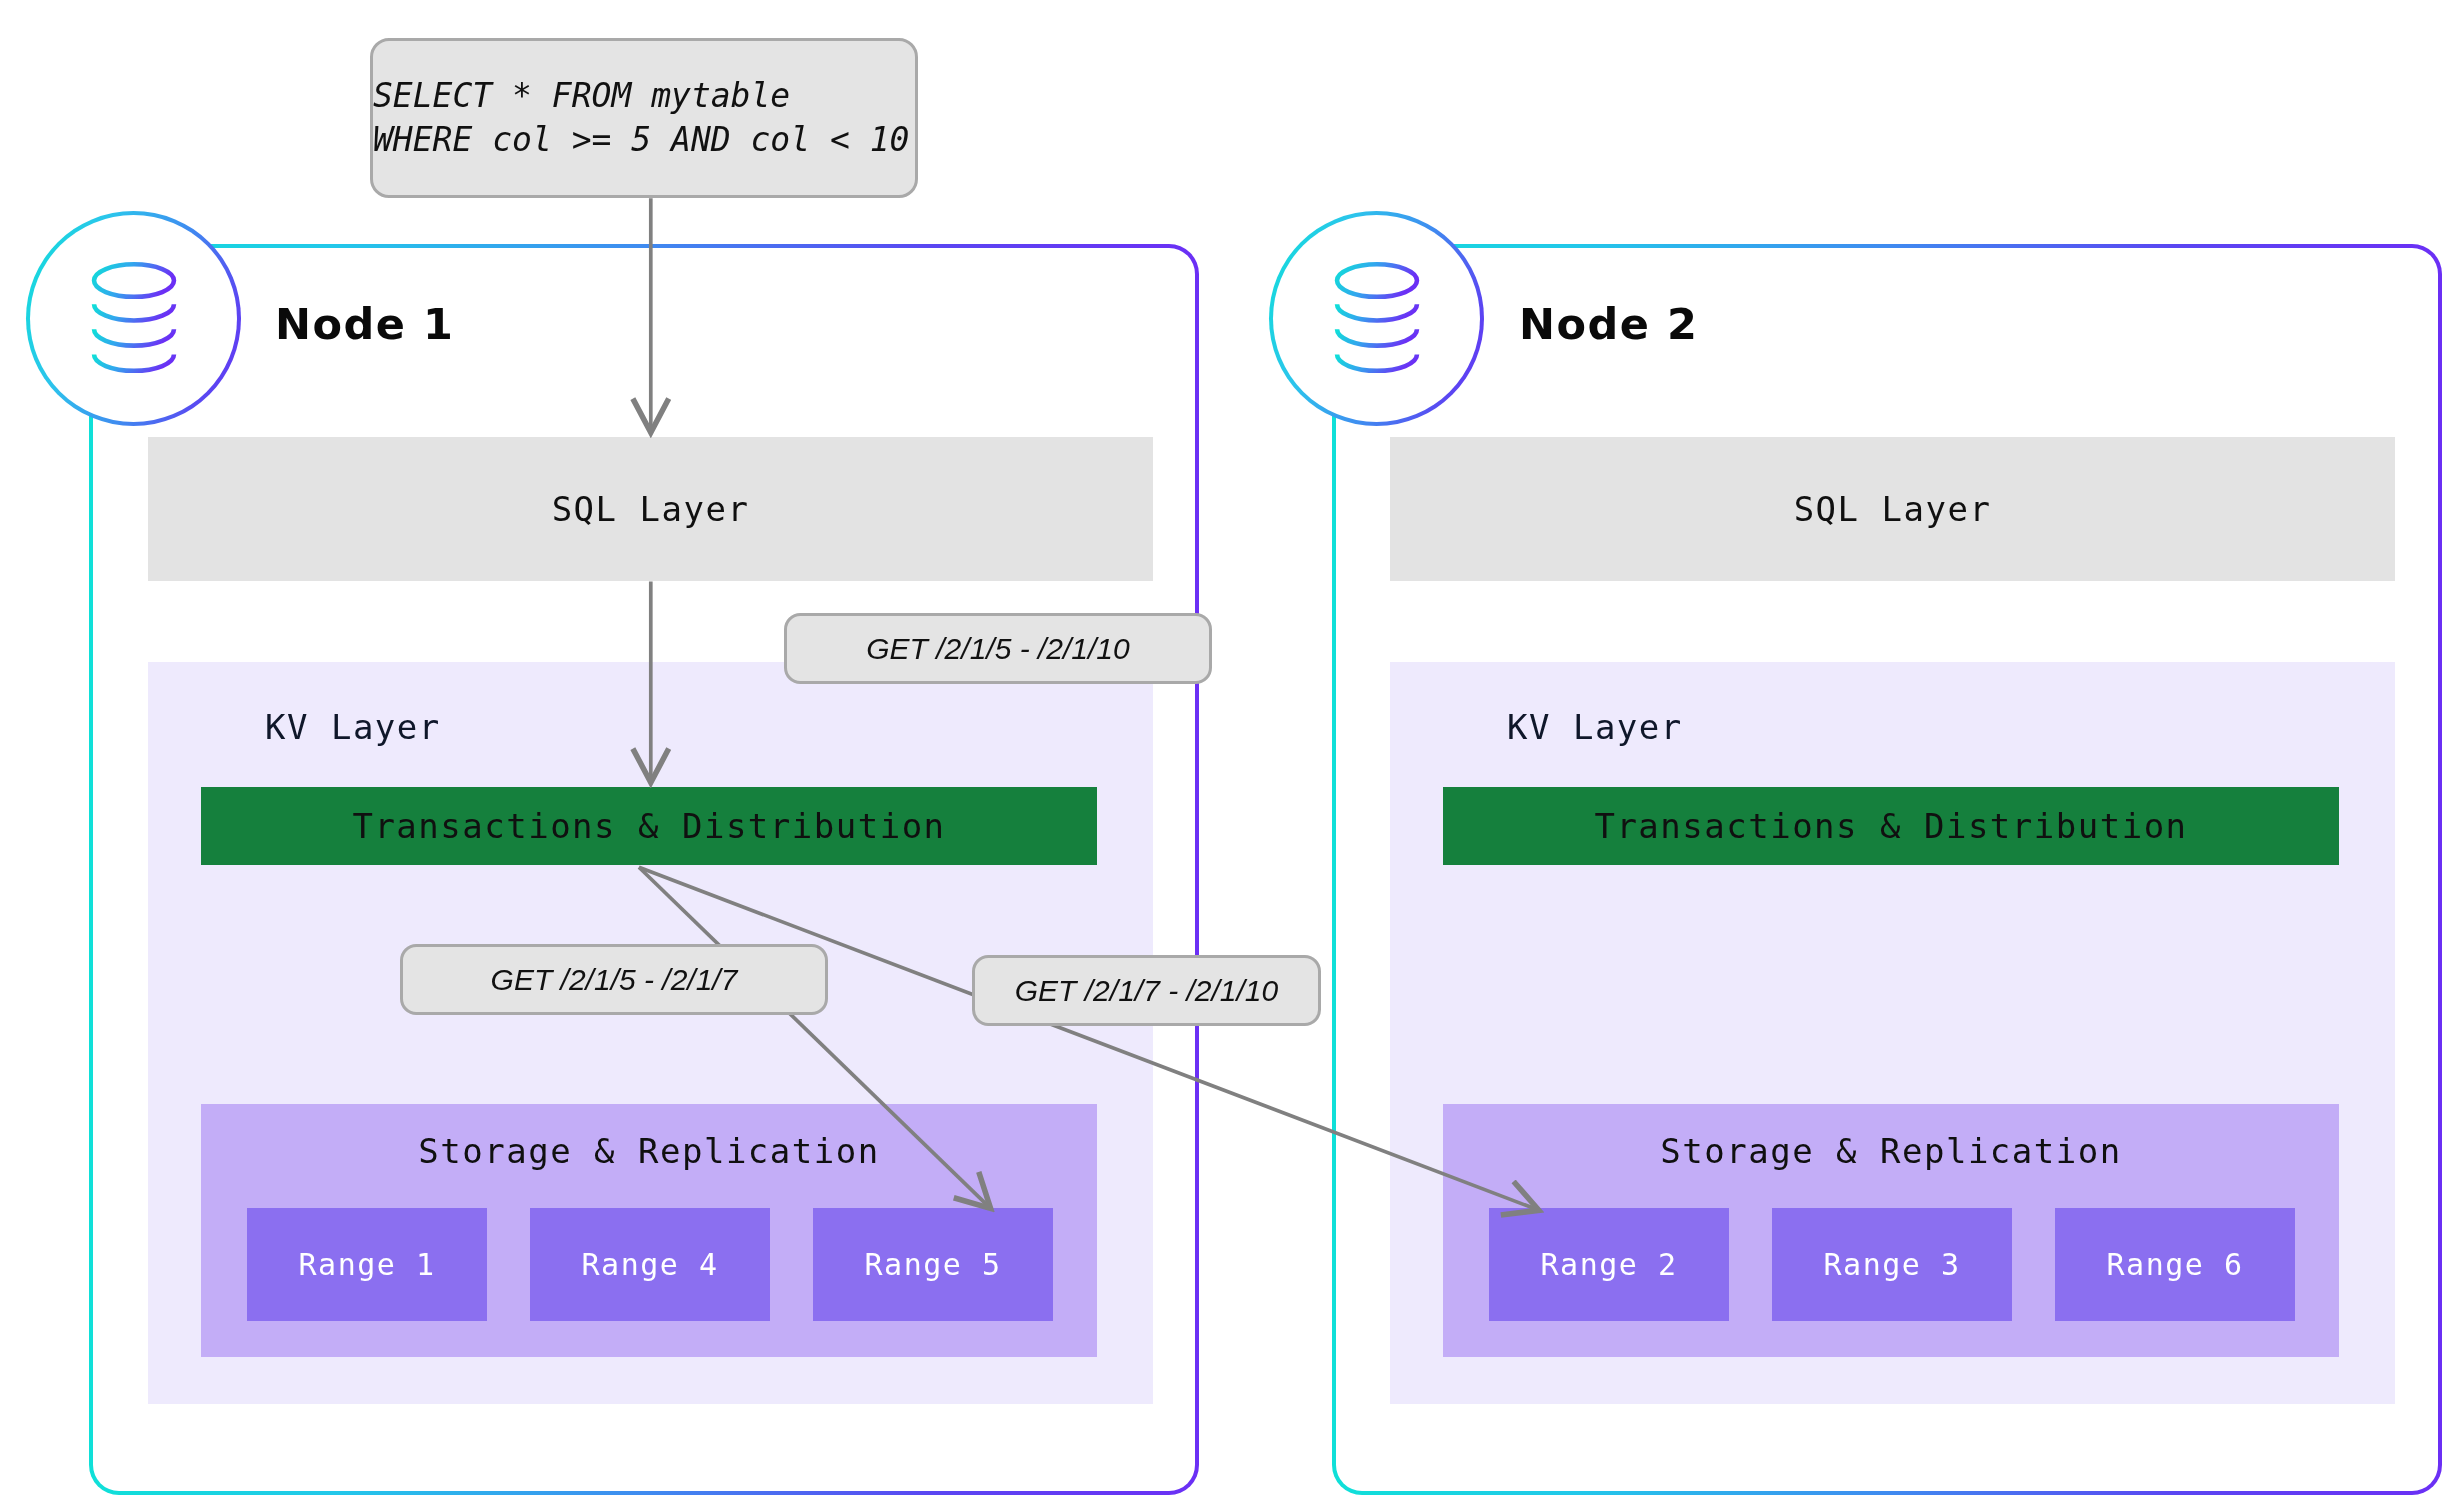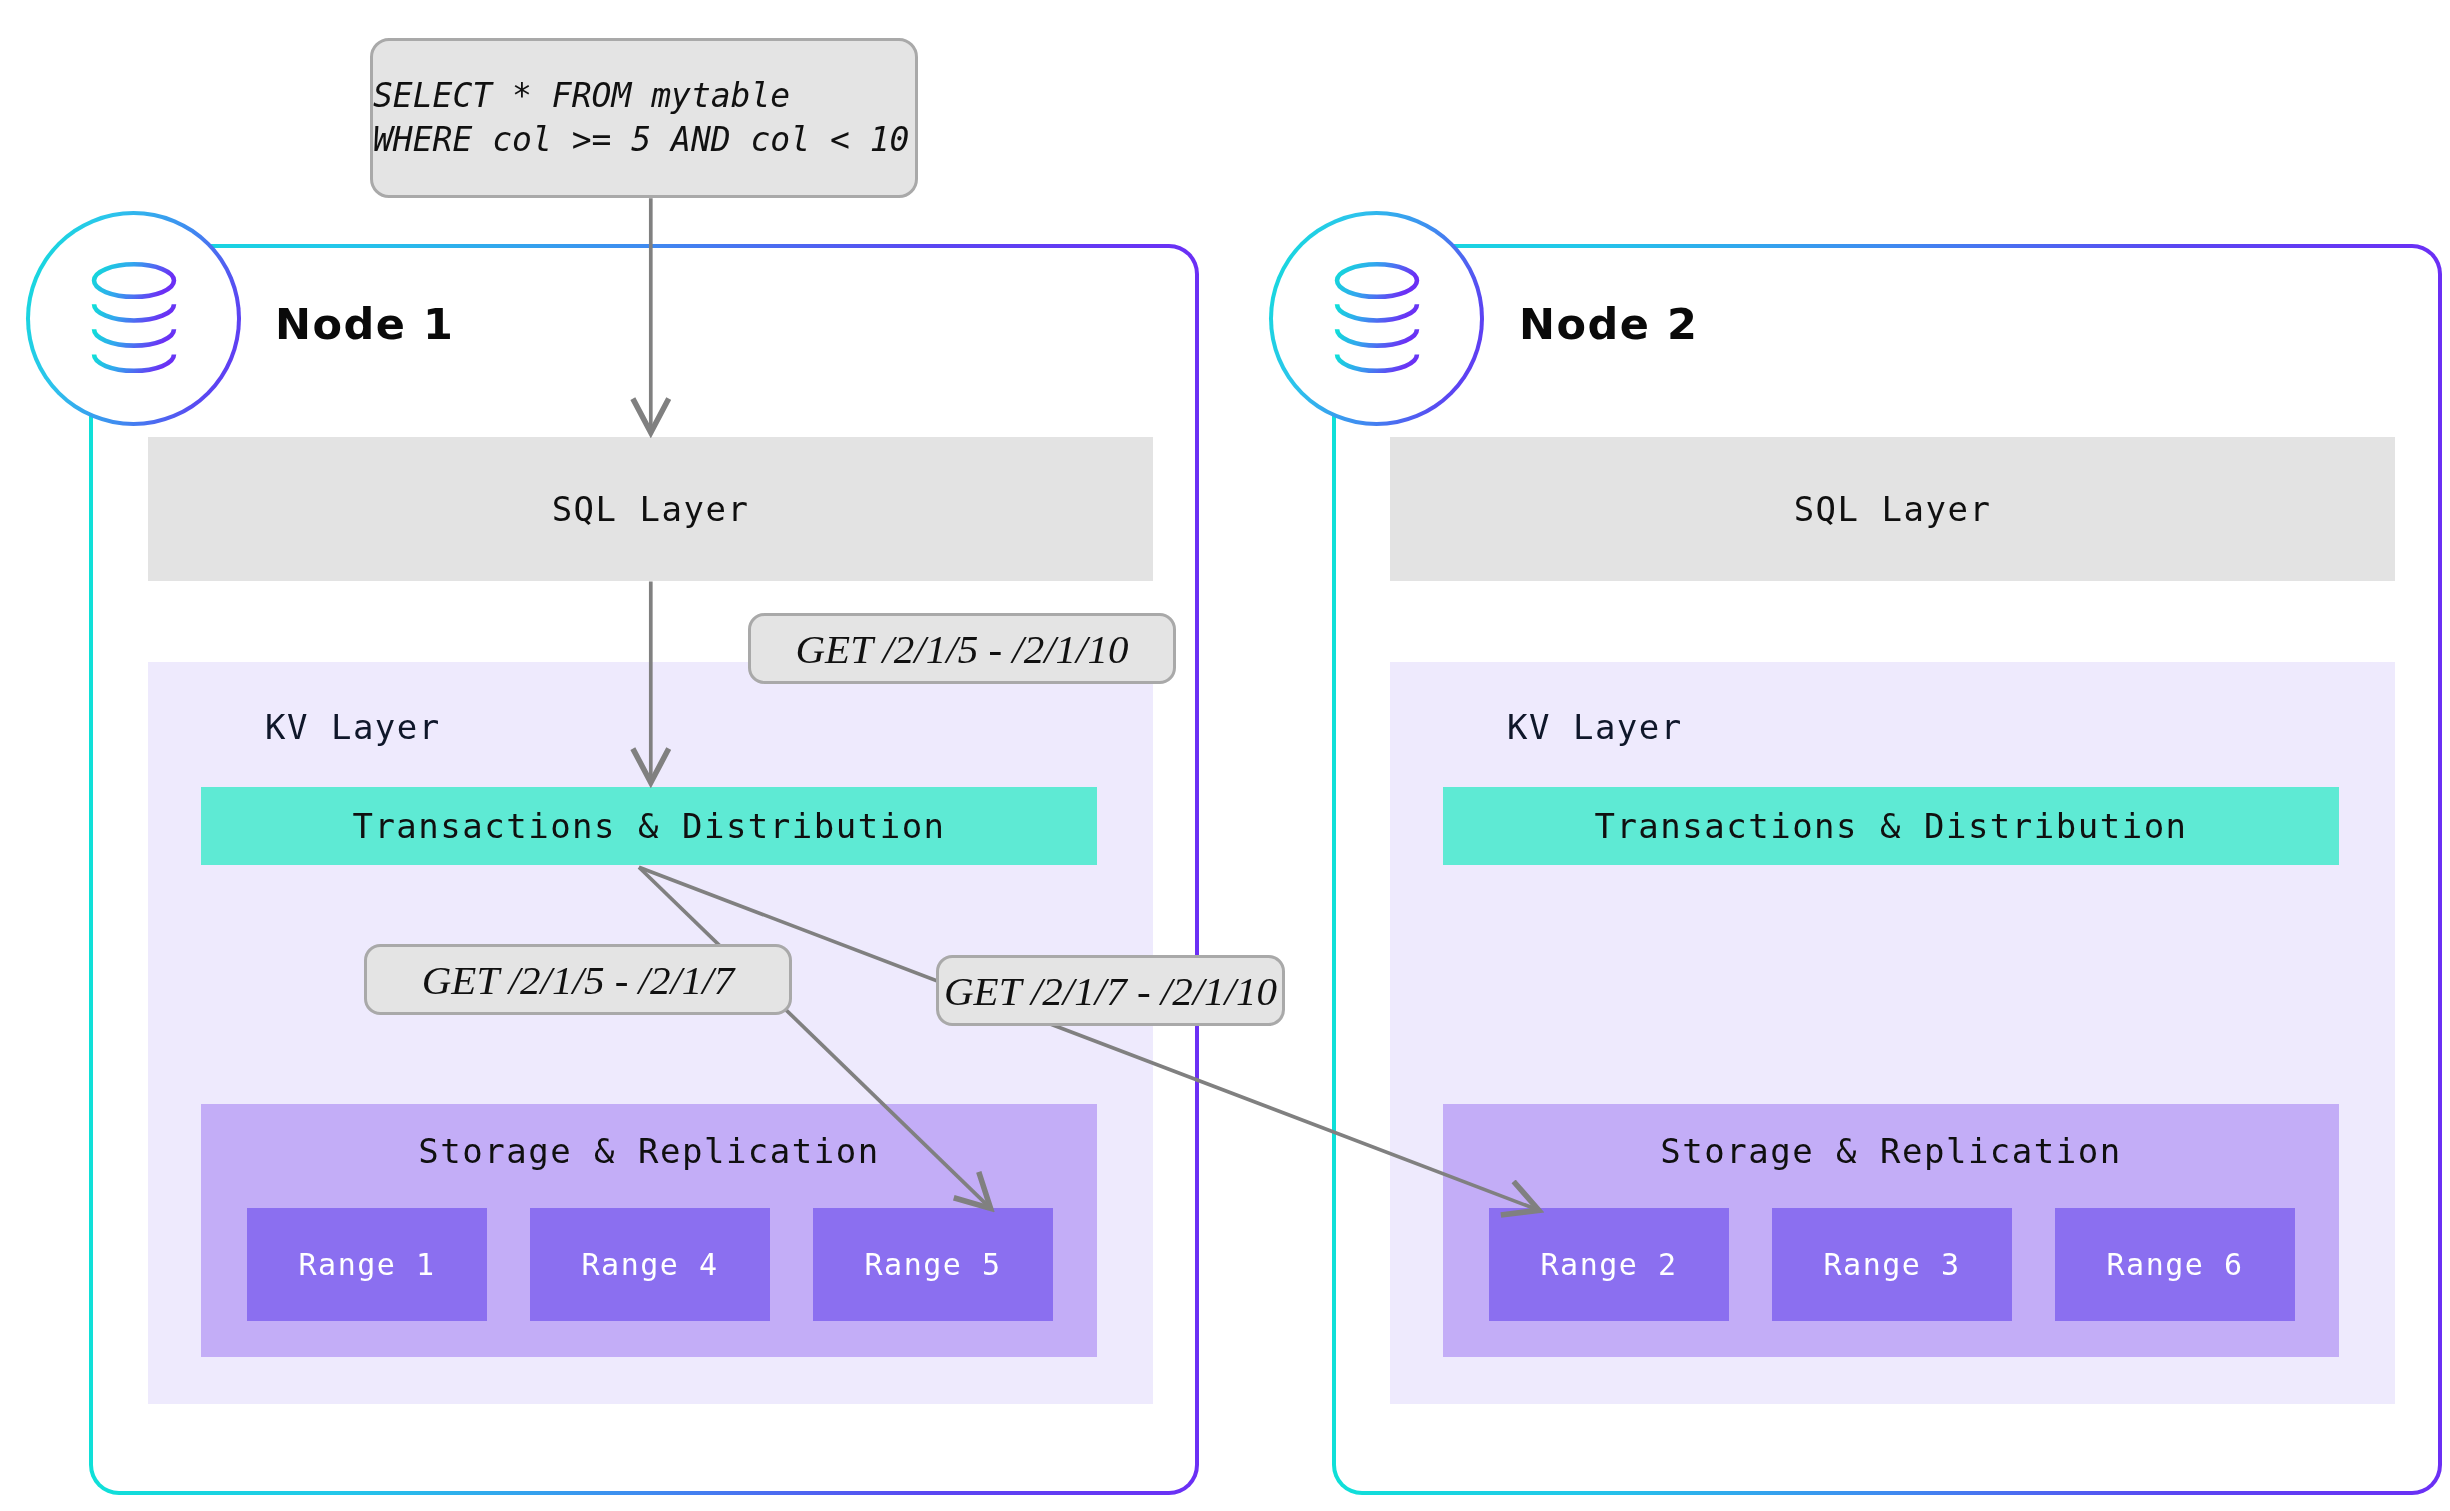--- a/index.html
+++ b/index.html
@@ -134,21 +134,21 @@
     font-size: 34px;
     color: #0f172a;
     letter-spacing: 1.5px;
     white-space: nowrap;
   }
   #node1-kvlabel { left: 265px; top: 707px; }
   #node2-kvlabel { left: 1507px; top: 707px; }
 
   .txn-bar {
     position: absolute;
-    background: #5eead4;
+    background: #15803d;
     display: flex;
     align-items: center;
     justify-content: center;
     font-size: 34px;
     color: #101010;
     letter-spacing: 1.5px;
   }
   #node1-txn { left: 201px; top: 787px; width: 896px; height: 78px; }
   #node2-txn { left: 1443px; top: 787px; width: 896px; height: 78px; }
 
@@ -193,25 +193,26 @@
   
   .get-callout {
     position: absolute;
     box-sizing: border-box;
     background: #e4e4e4;
     border: 3.7px solid #a9a9a9;
     border-radius: 16.3px;
     display: flex;
     align-items: center;
     justify-content: center;
-    font-family: Liberation Serif, serif;
+    font-family: Liberation Sans, sans-serif;
     font-style: italic;
-    font-size: 41px;
+    font-size: 30px;
     color: #111111;
     white-space: nowrap;
+    margin-left: 36px;
   }
   #get-top   { left: 748px; top: 613px;  width: 428px; height: 71px; }
   #get-left  { left: 364px;  top: 944px; width: 428px; height: 71px; }
   #get-right { left: 936px; top: 955px; width: 349px; height: 71px; }
 
   
   #arrows {
     position: absolute;
     left: 0; top: 0;
     width: 2450px;

